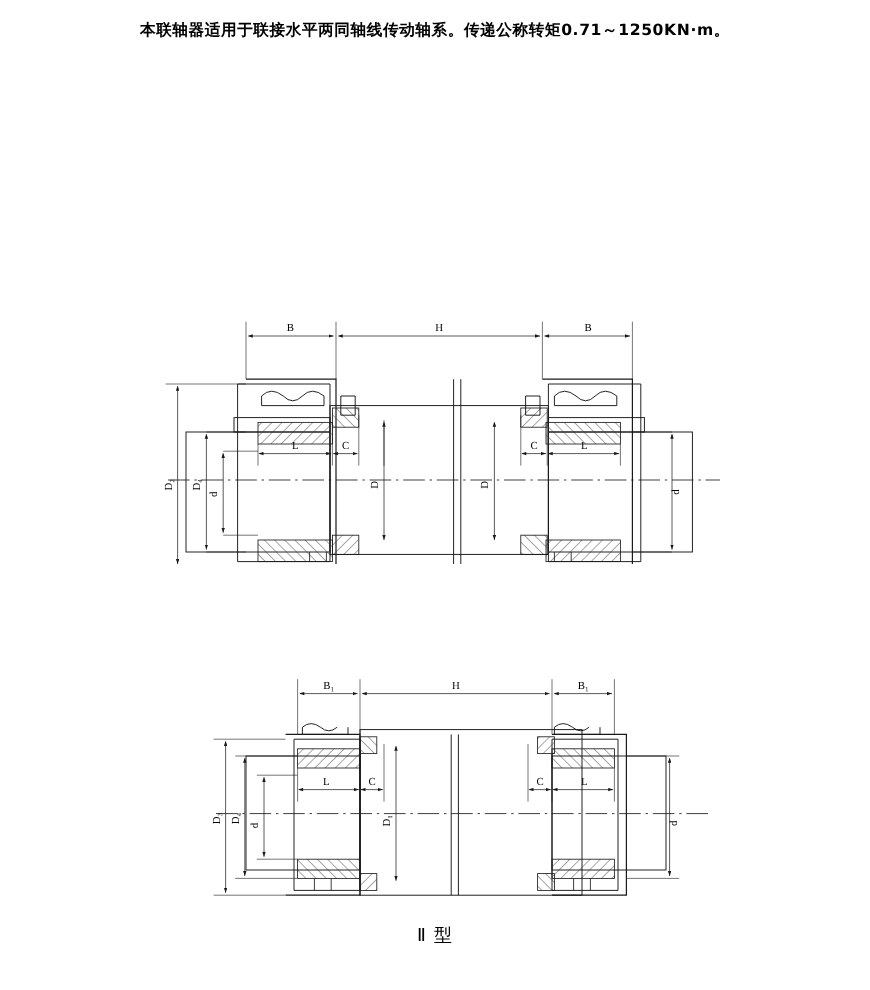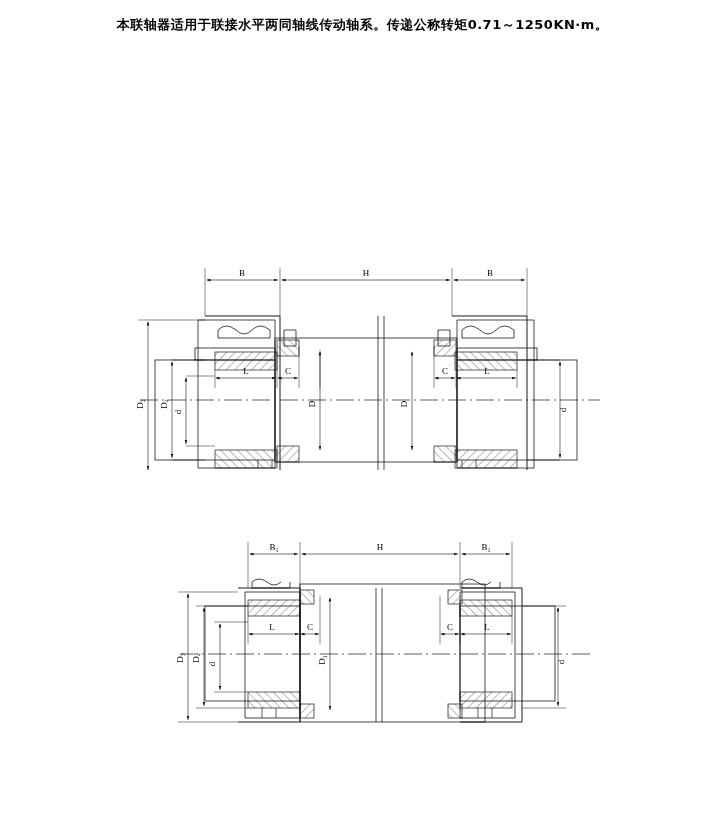--- a/index.html
+++ b/index.html
@@ -31,21 +31,21 @@
     font-weight: bold;
     letter-spacing: 0.5px;
     font-family: "DejaVu Sans", sans-serif;
   }
   .fig {
     position: absolute;
     left: 0;
     width: 725px;
   }
   .fig-1 { top: 120px; height: 350px; }
-  .fig-2 { top: 496px; height: 290px; }
+  .fig-2 { top: 520px; height: 290px; }
   .caption {
     position: absolute;
     width: 725px;
     text-align: center;
     font-size: 15px;
     font-family: "DejaVu Sans", sans-serif;
     letter-spacing: 1px;
   }
   .cap-1 { top: 442px; }
   .cap-2 { top: 770px; }
@@ -335,14 +335,15 @@
       </g>
       <text x="325" y="164" text-anchor="middle" transform="rotate(-90 325 164)">D₁</text>
 
       <g stroke="#1a1a1a" fill="none" stroke-width="0.7">
         <path d="M262,212 L262,222 M276,212 L276,222"></path>
         <path d="M478,212 L478,222 M492,212 L492,222"></path>
       </g>
     </svg>
   </div>
 
+  <div class="caption cap-2">Ⅱ 型</div>
 
 </div>
 
 </body></html>

